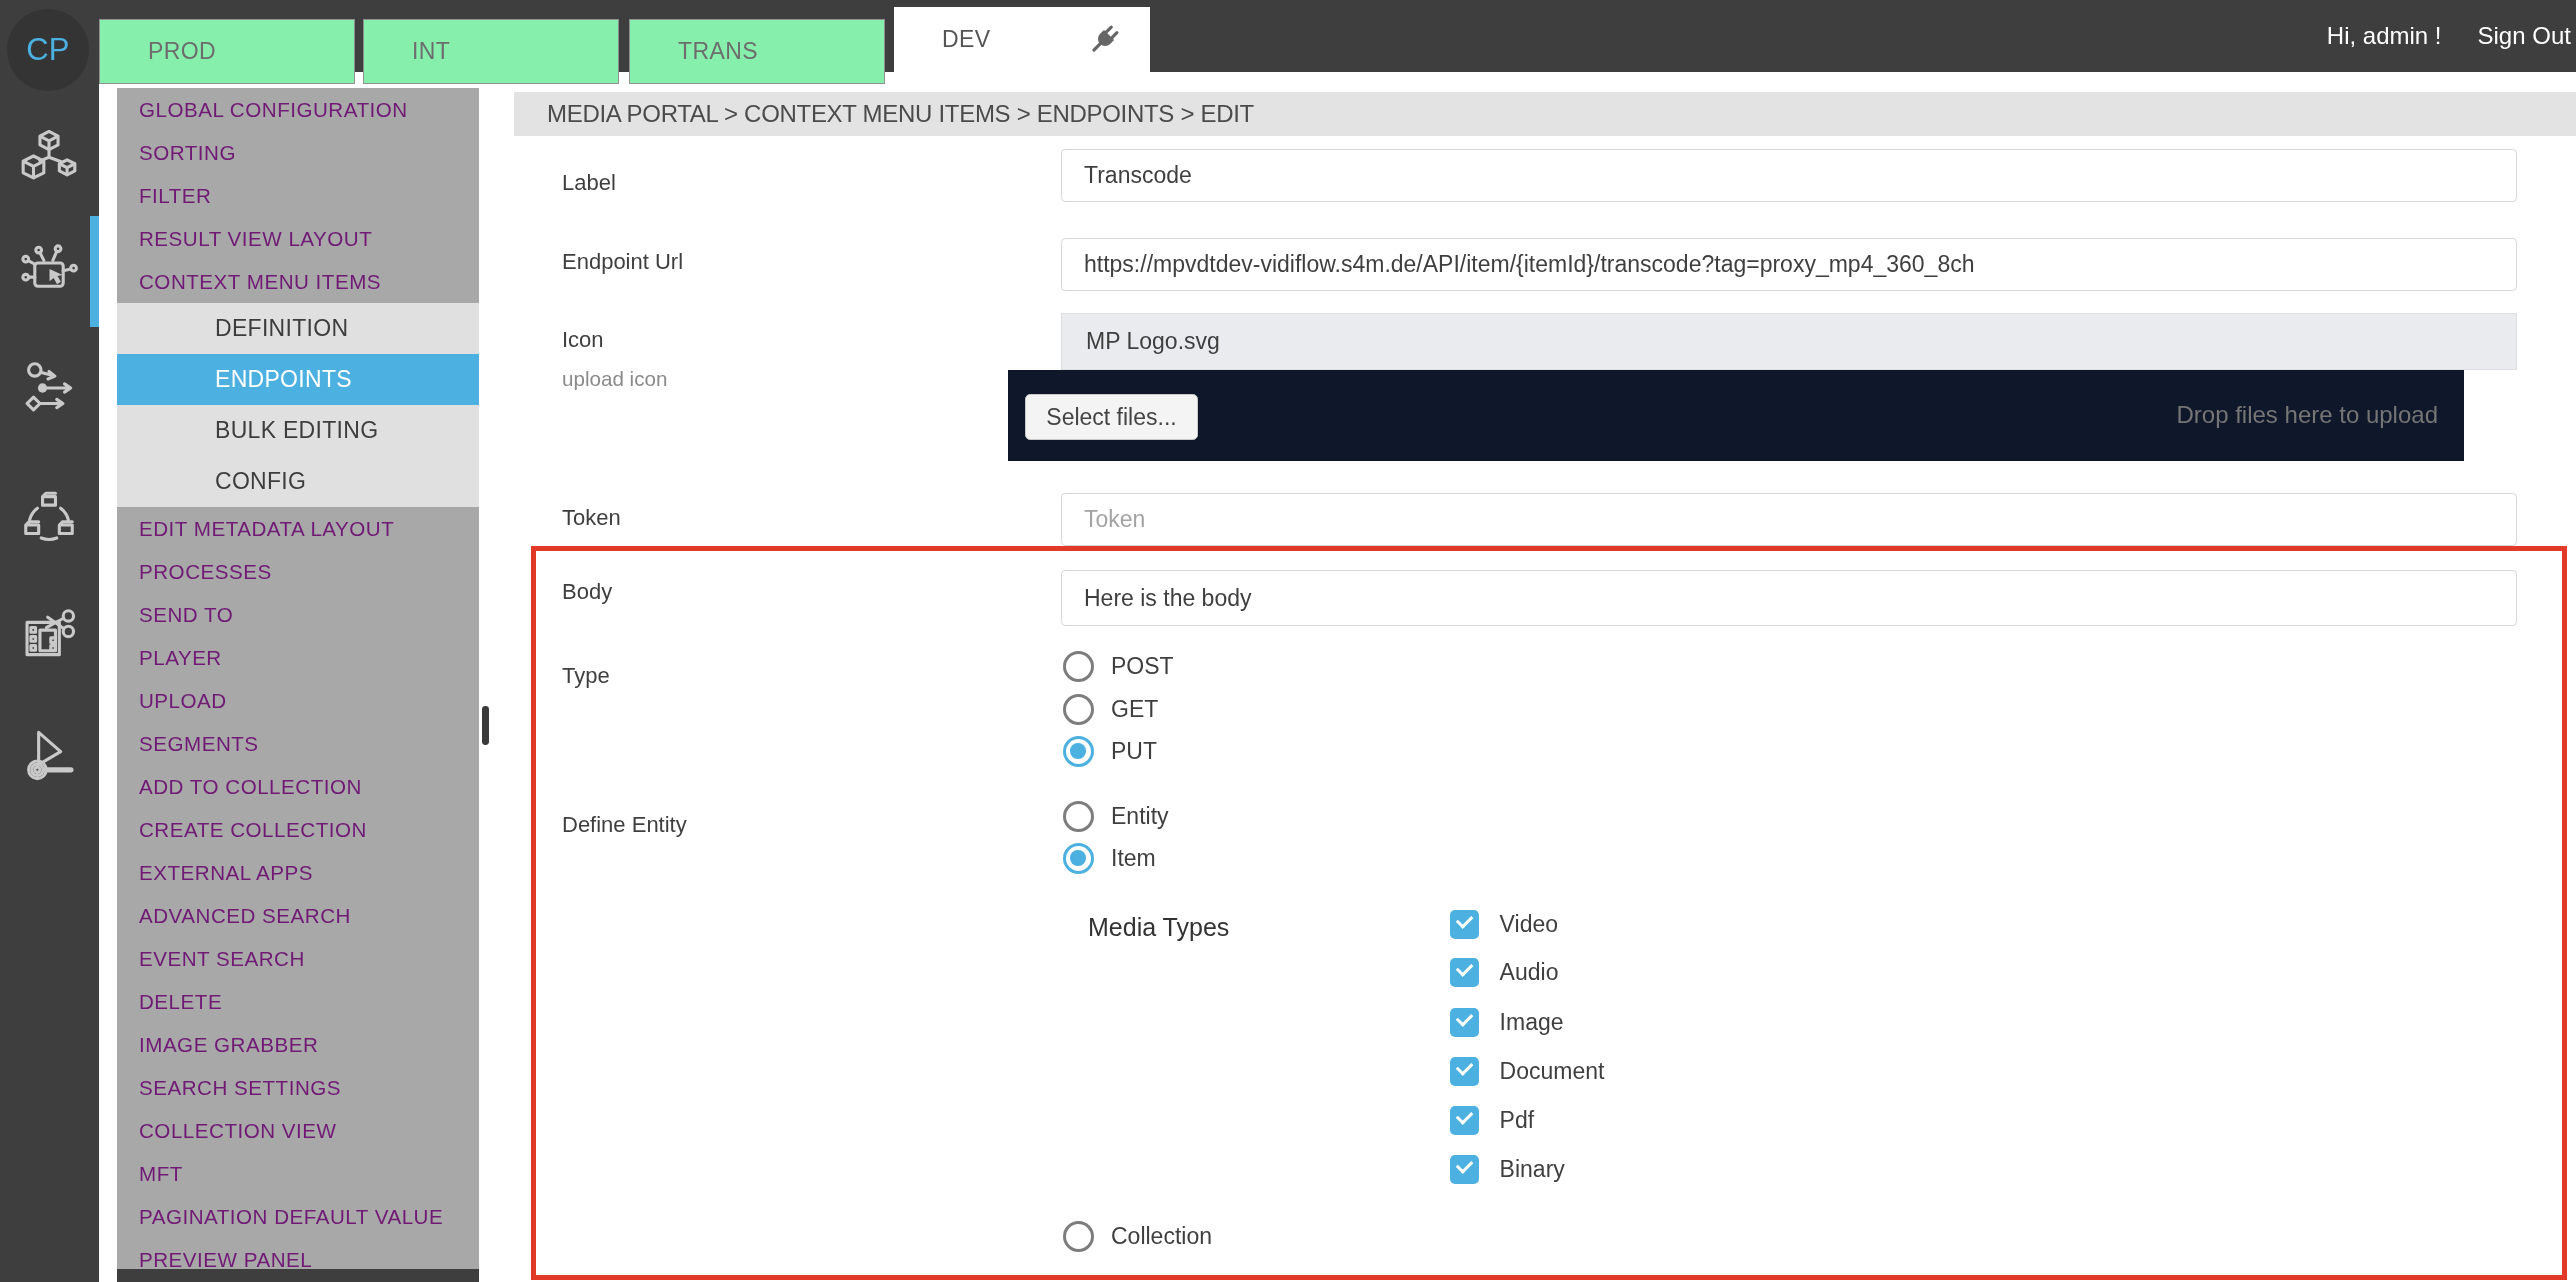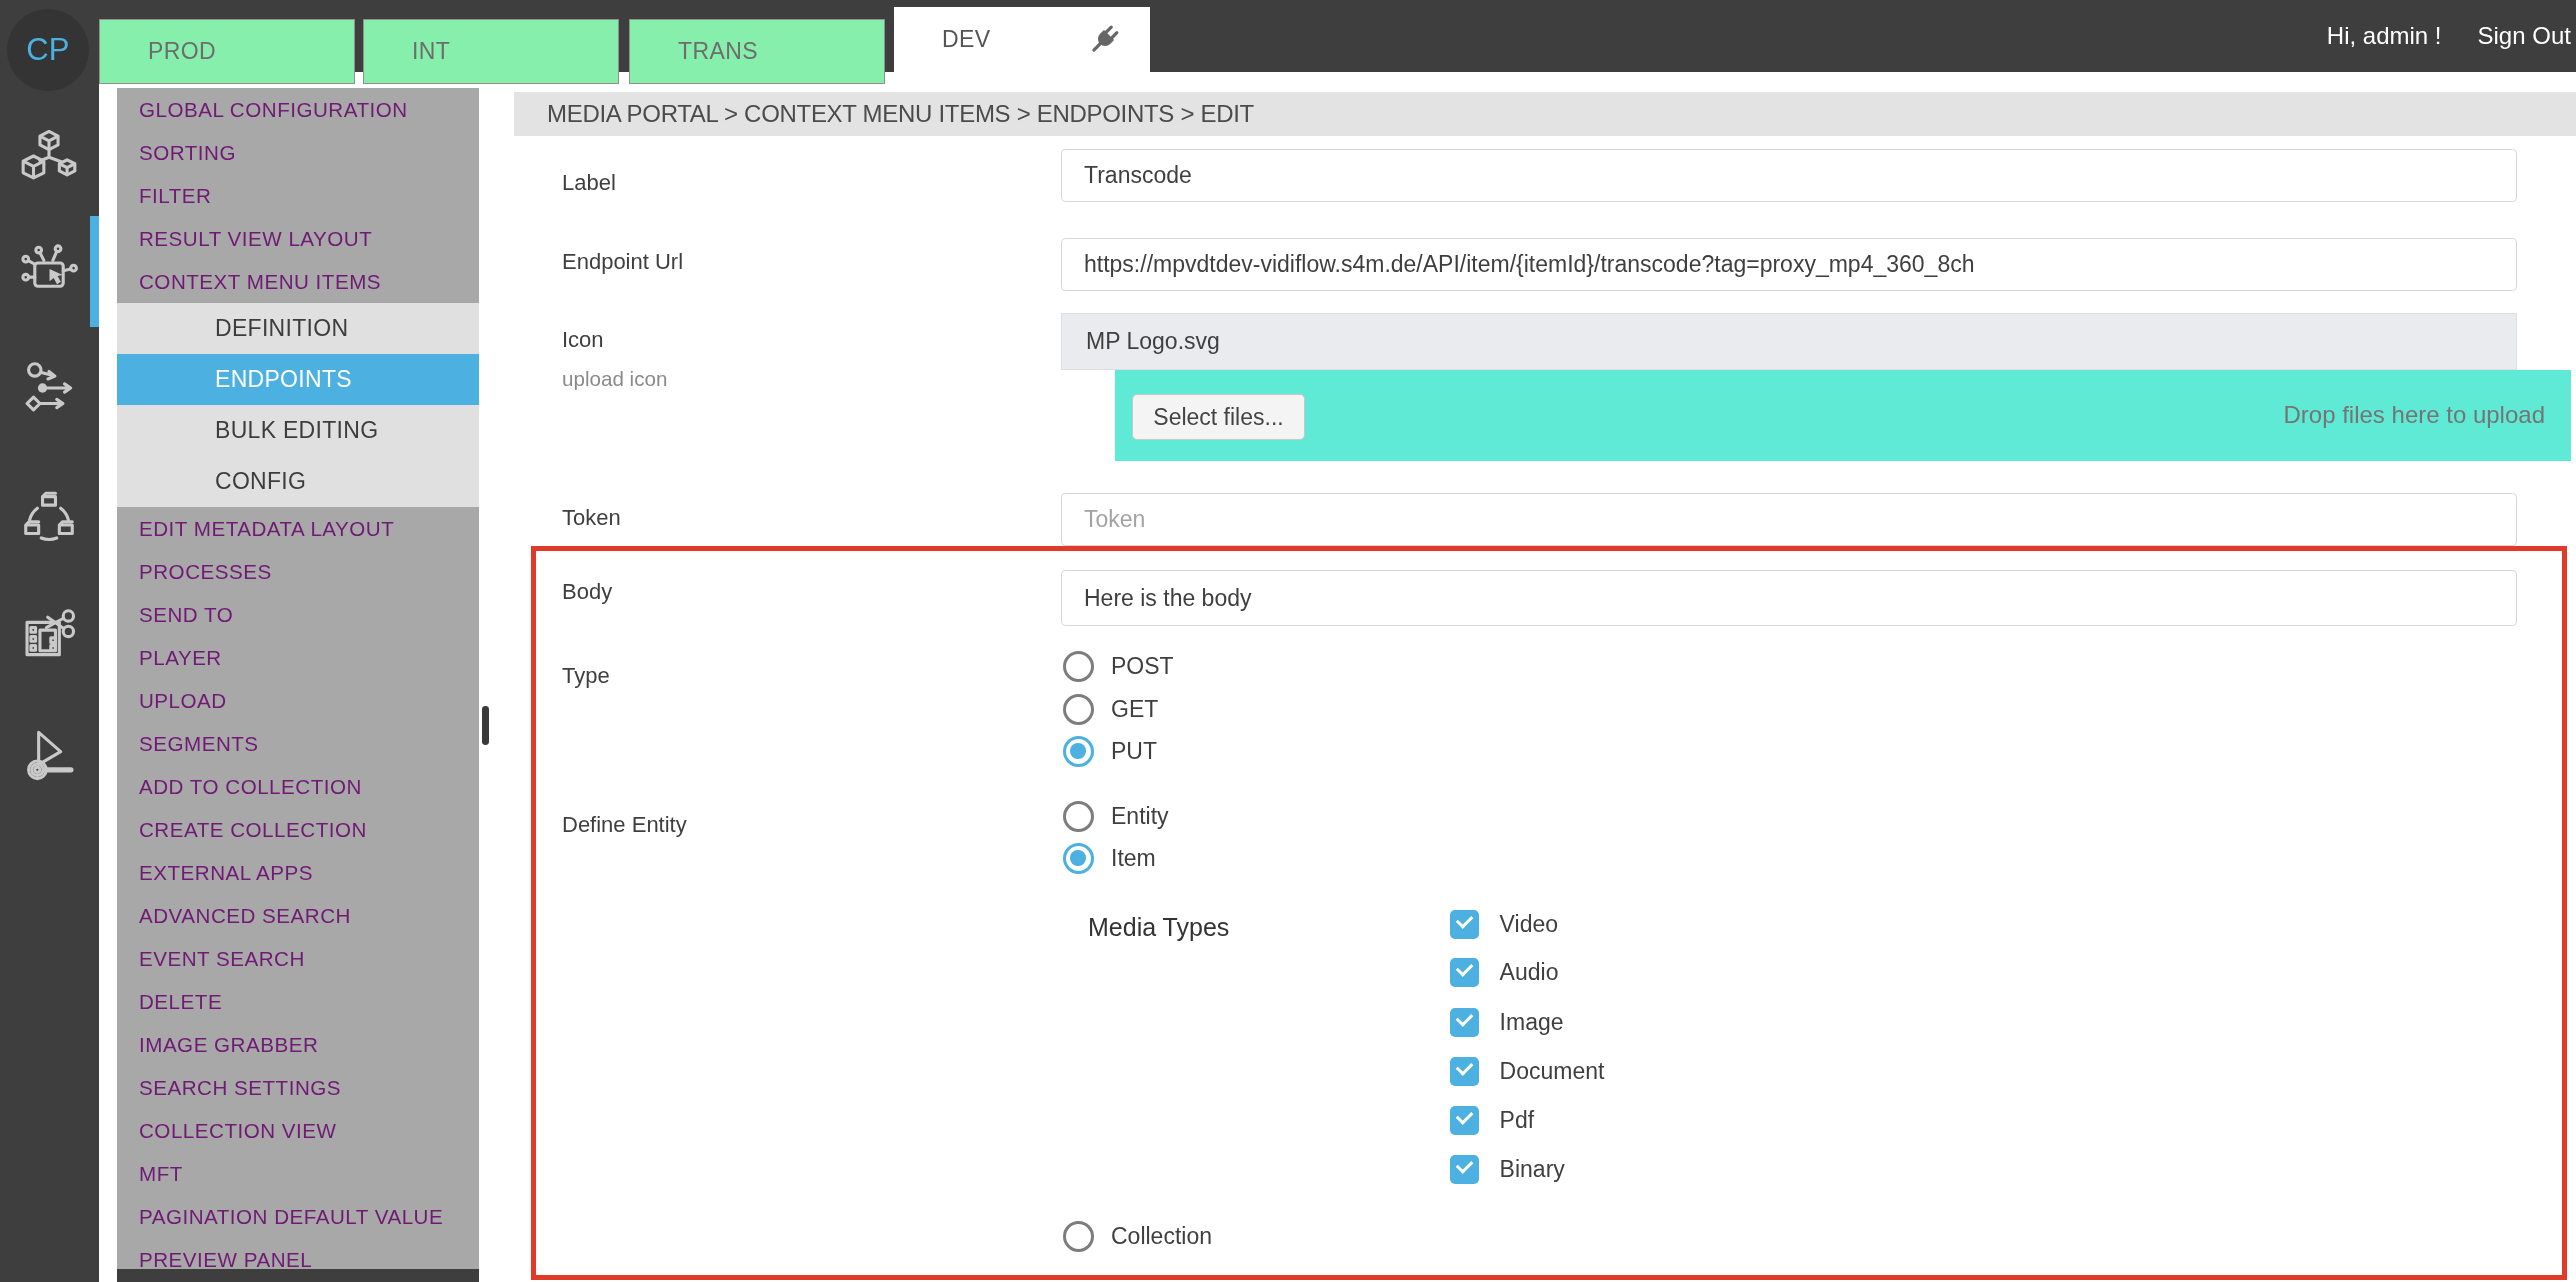--- a/index.html
+++ b/index.html
@@ -48,21 +48,21 @@
   
   .f-label { position:absolute; left:562px; font-size:22px; color:#3f3f3f; line-height:27.4px; }
   .f-sublabel { position:absolute; left:562px; font-size:20.6px; color:#8a8a8a; line-height:26px; }
   .t-input { position:absolute; left:1061px; width:1456px; height:53px; border:1.7px solid #d6d6d6;
              border-radius:4.3px; background:#fff; font-size:23px; color:#3f3f3f; padding:0 22px;
              font-family:"Liberation Sans", sans-serif; outline:none; }
   .t-input::placeholder { color:#a3a3a3; }
   .filename-box { position:absolute; left:1061px; top:313px; width:1456px; height:57px; background:#e9ebee;
                   border:0.9px solid #dcdee1; display:flex; align-items:center; padding-left:24px;
                   font-size:23px; color:#3f3f3f; }
-  .dropzone { position:absolute; left:1115px; top:370px; width:1456px; height:91px; background:#5eead4; }
+  .dropzone { position:absolute; left:1008px; top:370px; width:1456px; height:91px; background:#0f172a; }
   .select-btn { position:absolute; left:17px; top:24px; width:173px; height:46px; background:#f4f4f4;
                 border:1.7px solid #c8c8c8; border-radius:5.1px; font-size:23px; color:#444;
                 display:flex; align-items:center; justify-content:center; cursor:pointer; }
   .drop-hint { position:absolute; right:26px; top:31px; font-size:24px; color:#757575; }
 
   .opt-row { position:absolute; left:1063px; height:33px; display:flex; align-items:center; gap:17px; }
   .radio { width:31px; height:31px; border-radius:50%; border:3.4px solid #7d7d7d; background:#fff; flex:0 0 auto; position:relative; }
   .radio.selected { border-color:#4cb1e0; }
   .radio.selected::after { content:""; position:absolute; left:4.3px; top:4.3px; width:15.4px; height:15.4px;
                            border-radius:50%; background:#4cb1e0; }

